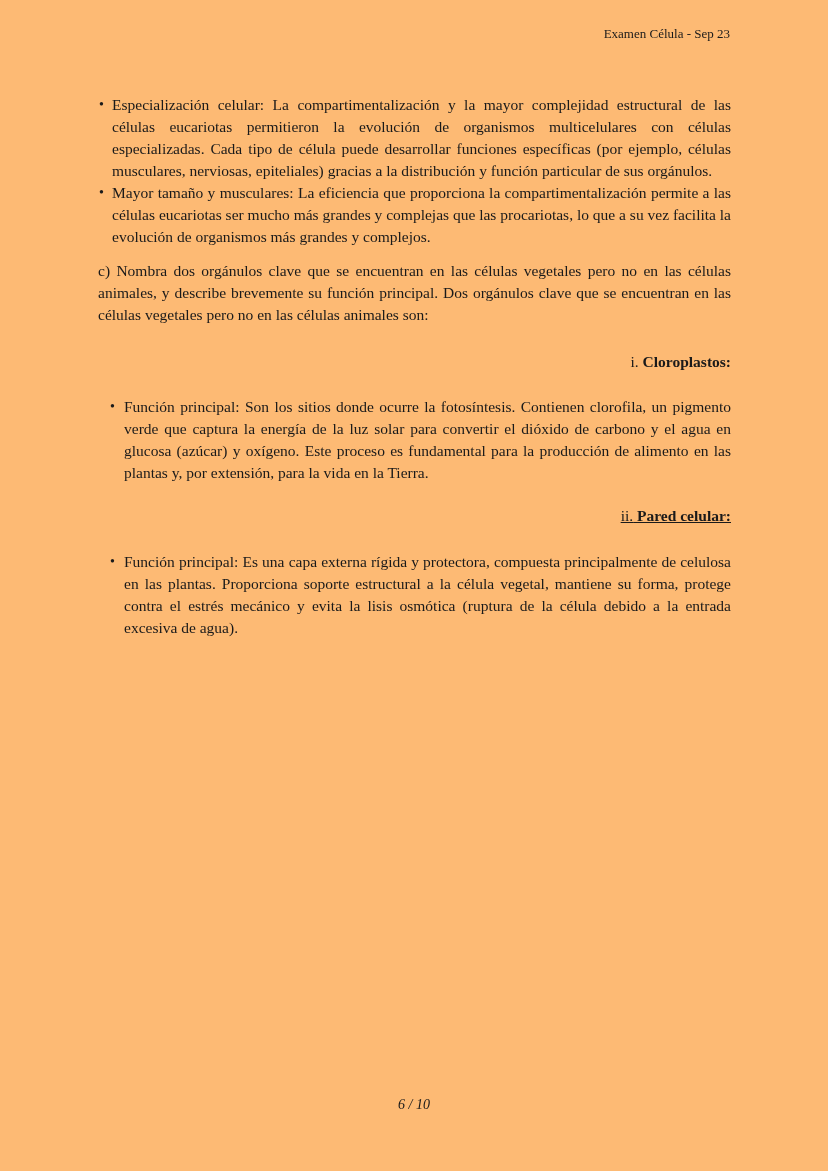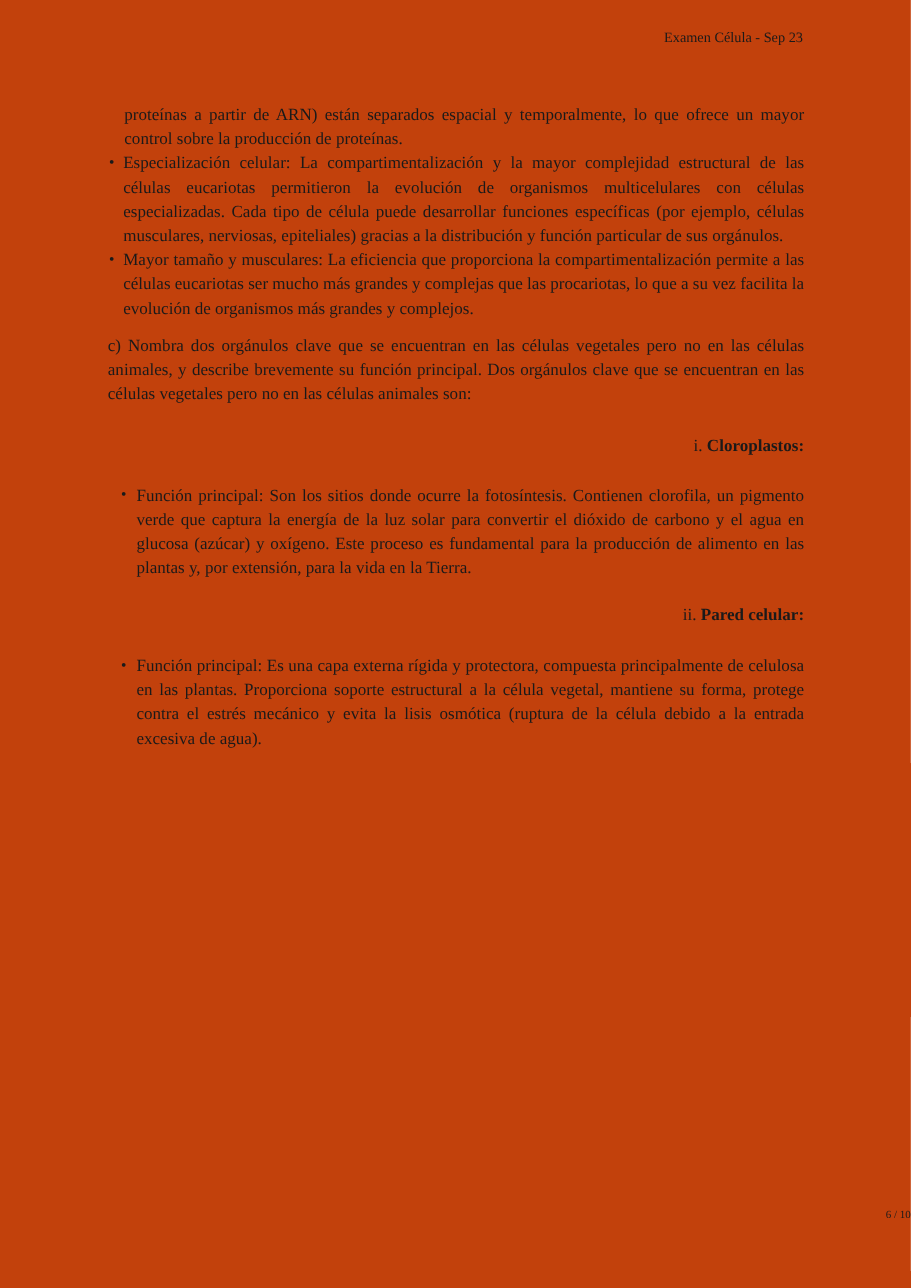--- a/index.html
+++ b/index.html
@@ -11,21 +11,21 @@
     width: 828px;
     height: 1171px;
     font-family: "Liberation Serif", "DejaVu Serif", serif;
     color: #1a1a1a;
     position: relative;
     overflow: hidden;
   }
   .page {
     position: absolute;
     inset: 0;
-    background: #c2410c;
+    background: #fdba74;
     padding-left: 40px;
   }
   .running-header {
     position: absolute;
     top: 26px;
     right: 98px;
     font-size: 13px;
     line-height: 16px;
     color: #1a1a1a;
   }
@@ -68,44 +68,44 @@
     padding-left: 26px;
     margin-top: 23px !important;
   }
   .inner-bullet .b-dot {
     position: absolute;
     left: 12px;
     top: 0;
     font-size: 14px;
     line-height: 22px;
   }
-  .roman-heading.second { margin-top: 21px !important; }
+  .roman-heading.second { margin-top: 21px !important; text-decoration: underline; }
   .inner-bullet.second { margin-top: 24px !important; }
   b { font-weight: normal; }
   .page-footer {
     position: absolute;
     top: 1096px;
     left: 0;
     width: 100%;
-    text-align: right;
-    font-size: 10px;
+    text-align: center;
+    font-size: 14px;
     line-height: 18px;
     color: #1a1a1a;
+    font-style: italic;
   }
 </style>
 </head>
 <body>
 
 <div class="page">
 
   <div class="running-header">Examen Célula - Sep 23</div>
 
   <div class="content">
 
-    <p class="cont-paragraph">proteínas a partir de ARN) están separados espacial y temporalmente, lo que ofrece un mayor control sobre la producción de proteínas.</p>
 
     <div class="b-item">
       <span class="b-dot">•</span>
       <b>Especialización celular:</b><span> La compartimentalización y la mayor complejidad estructural de las células eucariotas permitieron la evolución de organismos multicelulares con células especializadas. Cada tipo de célula puede desarrollar funciones específicas (por ejemplo, células musculares, nerviosas, epiteliales) gracias a la distribución y función particular de sus orgánulos.</span>
     </div>
 
     <div class="b-item">
       <span class="b-dot">•</span>
       <b>Mayor tamaño y musculares:</b><span> La eficiencia que proporciona la compartimentalización permite a las células eucariotas ser mucho más grandes y complejas que las procariotas, lo que a su vez facilita la evolución de organismos más grandes y complejos.</span>
     </div>

